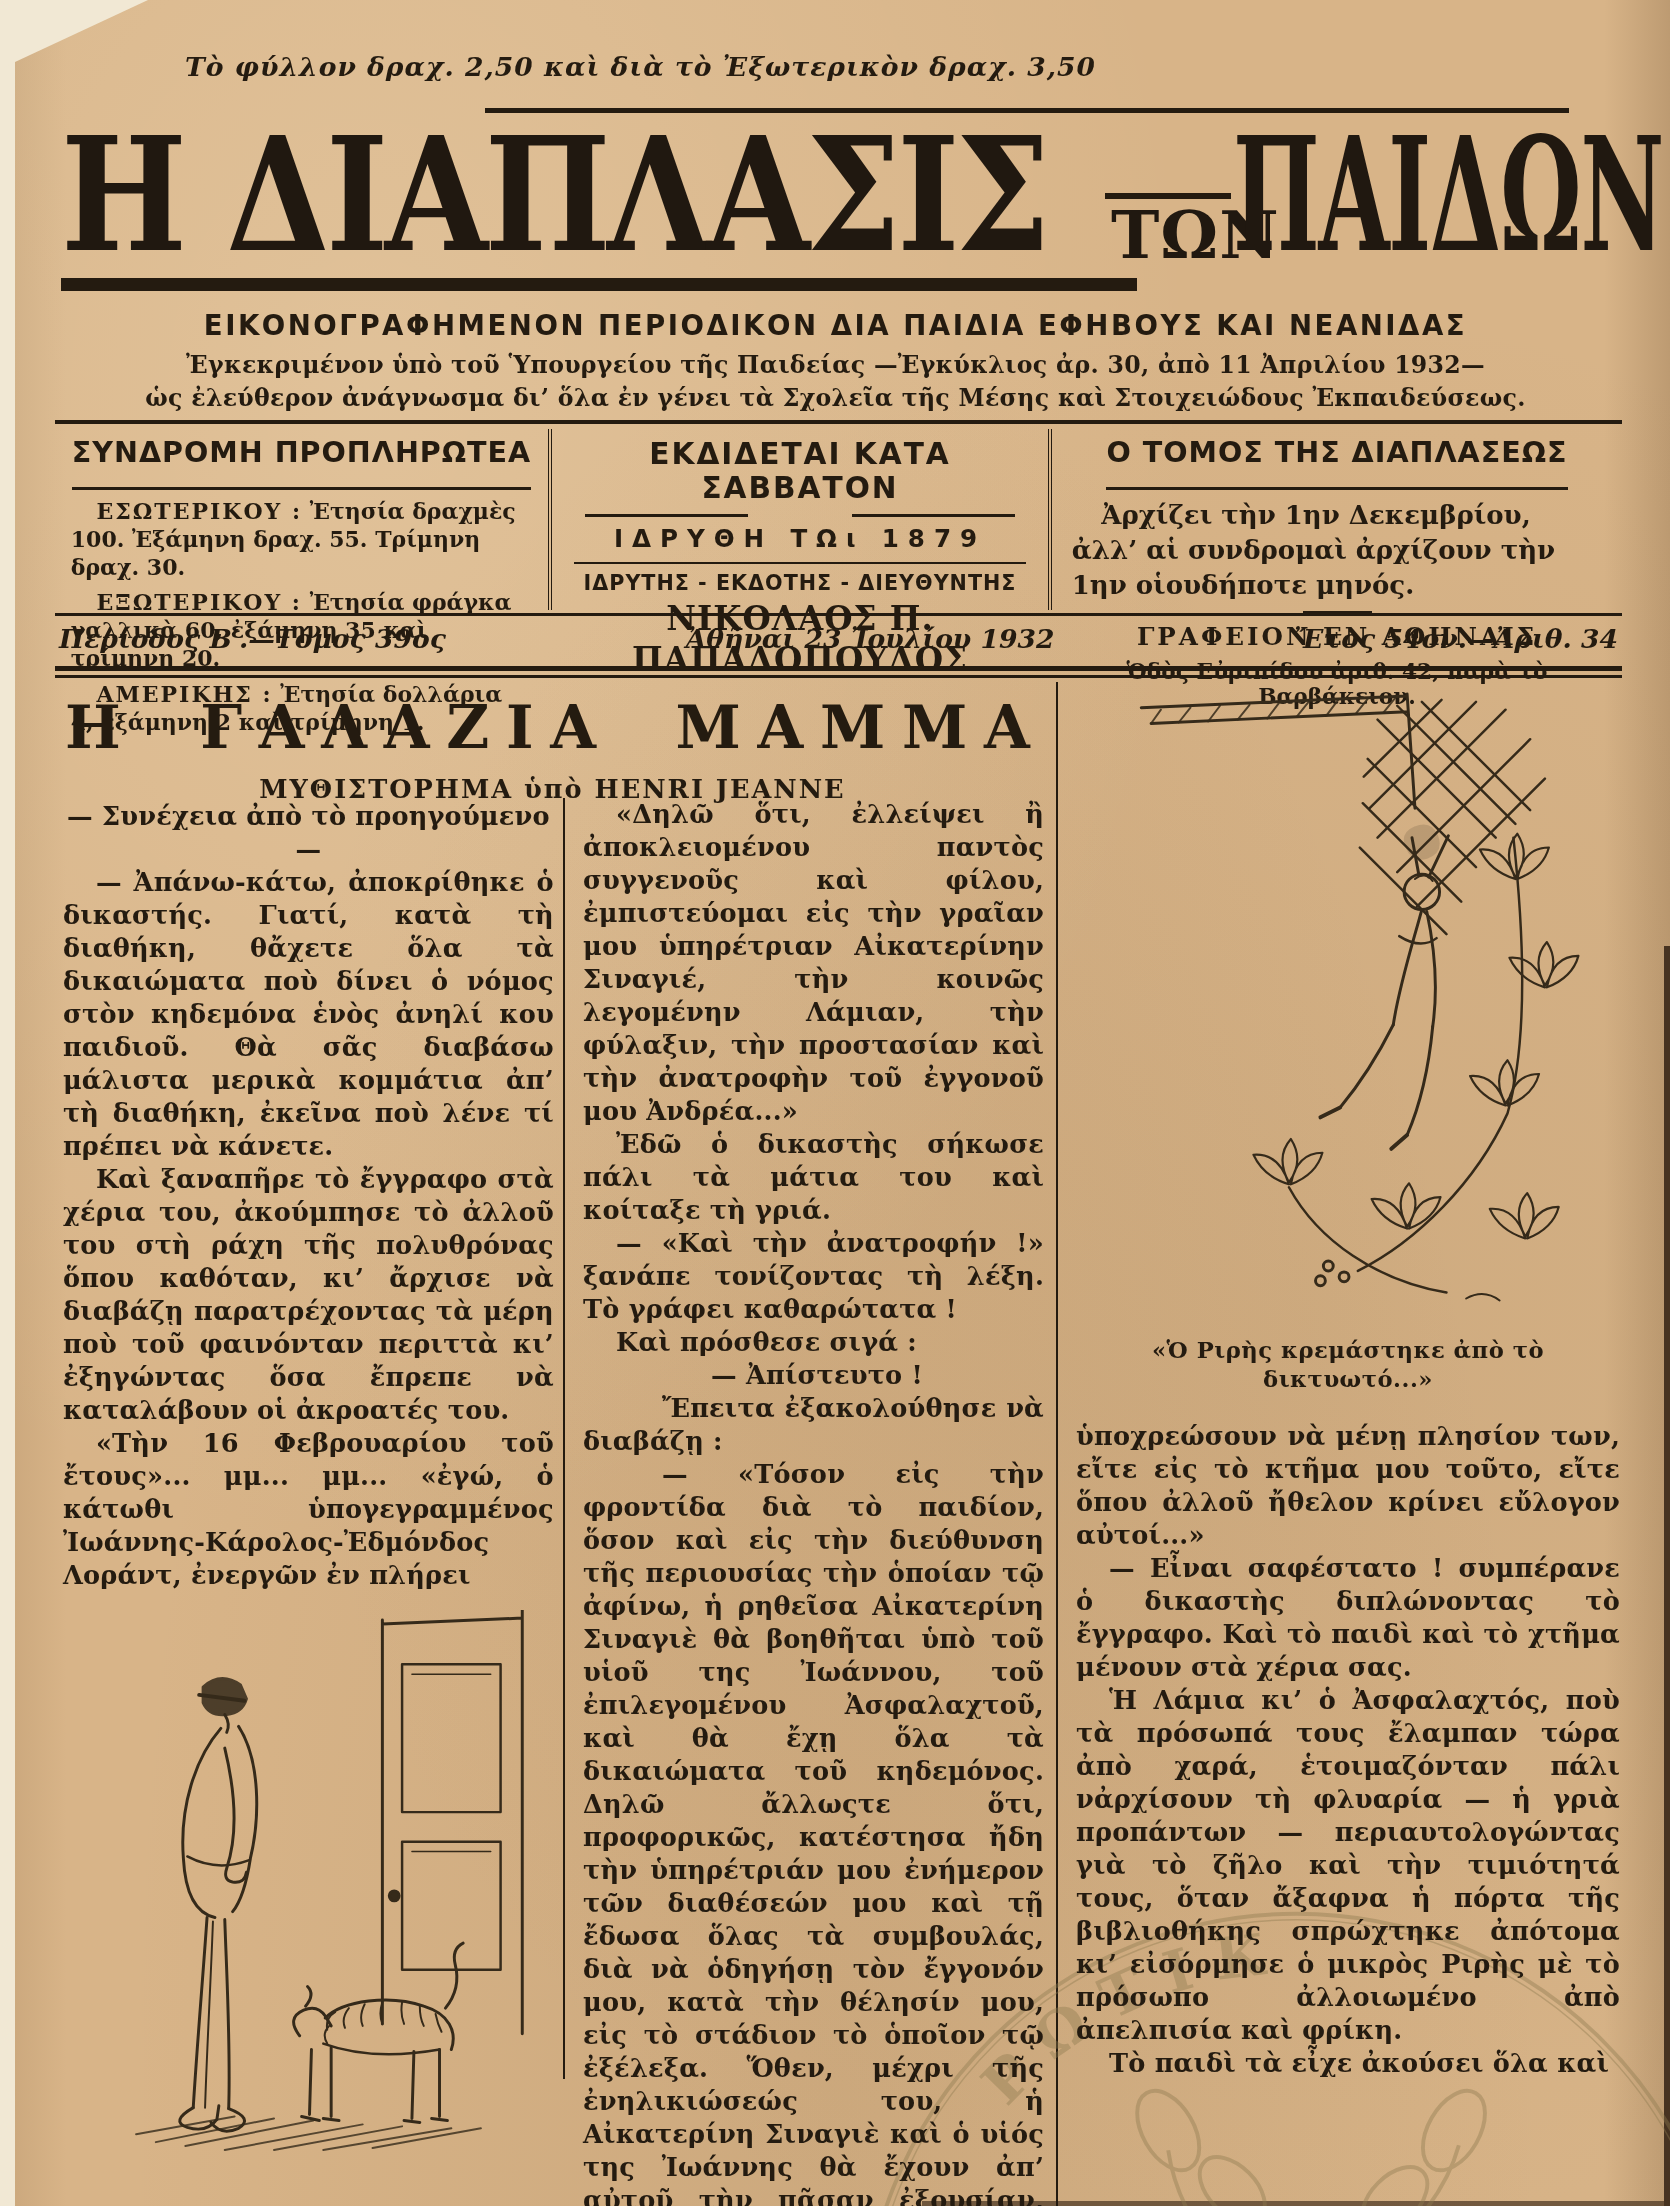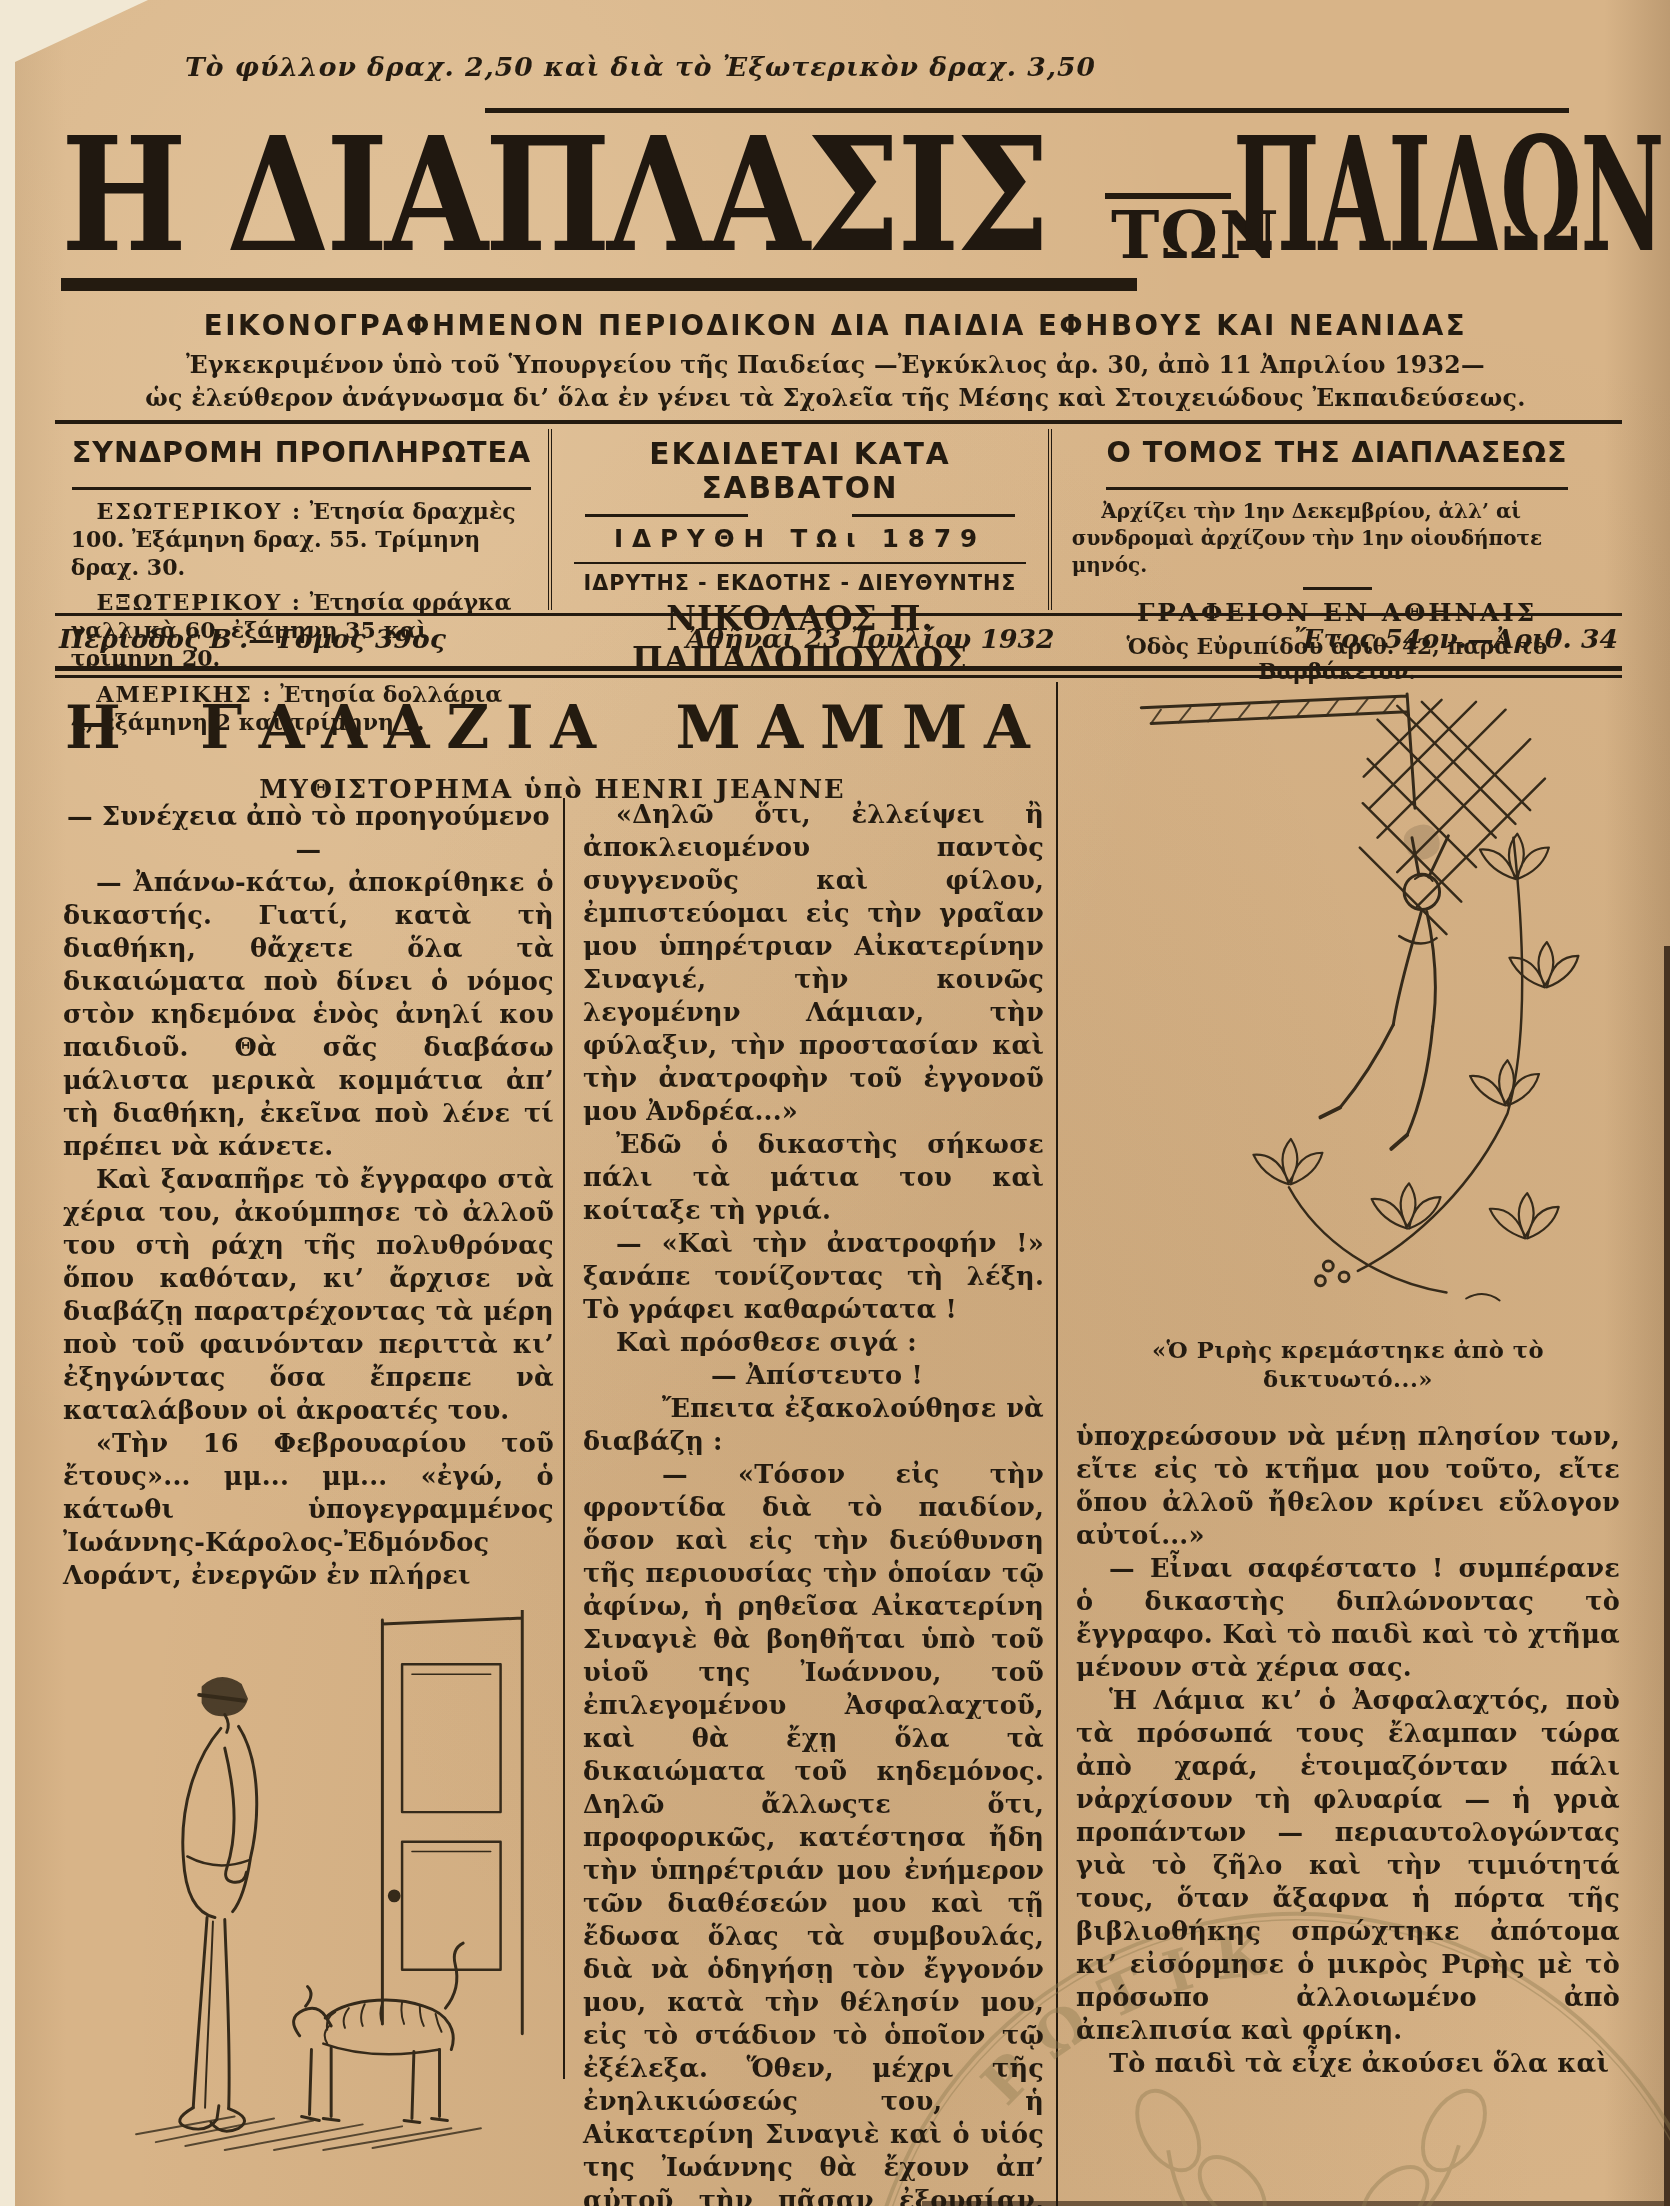--- a/index.html
+++ b/index.html
@@ -48,21 +48,21 @@
   .sub-entry{margin:6.9px 0 0 0;font-size:22px;font-weight:bold;line-height:1.28;text-indent:25.6px;}
   .sub-entry .term{letter-spacing:2px;}
   .pub-l1{font-family:"DejaVu Sans",sans-serif;font-weight:bold;font-size:29.6px;letter-spacing:2px;margin-top:2px;}
   .pub-div{display:flex;justify-content:space-between;margin:8.9px 17.7px 6.9px 17.7px;}
   .pub-div span{display:block;width:163px;height:3px;background:#241b10;}
   .pub-l2{font-family:"DejaVu Sans",sans-serif;font-size:24.6px;letter-spacing:8.9px;font-weight:600;}
   .pub-rule{height:2px;background:#241b10;margin:8.9px 5.9px 7.9px 5.9px;}
   .pub-l3{font-family:"DejaVu Sans",sans-serif;font-weight:bold;font-size:20.7px;letter-spacing:1px;
     transform:scaleY(1.05);}
   .pub-l4{font-size:32.5px;font-weight:bold;letter-spacing:1px;margin-top:3.9px;transform:scaleY(1.05);}
-  .vol-body{font-size:20px;font-weight:bold;line-height:1.35;text-indent:29.6px;margin:7.9px 3.9px 0 3.9px;}
+  .vol-body{font-size:26px;font-weight:bold;line-height:1.35;text-indent:29.6px;margin:7.9px 3.9px 0 3.9px;}
   .vol-div{width:69px;height:3px;background:#241b10;margin:7.9px auto 7.9px auto;}
   .vol-office{text-align:center;font-size:24.6px;font-weight:bold;letter-spacing:3px;}
   .vol-addr{text-align:center;font-size:21.7px;font-weight:bold;margin-top:7.9px;}
 
   .rule-b{position:absolute;top:613px;left:55px;right:49px;height:3px;}
   .dateline{position:absolute;top:623px;left:59px;right:53px;display:flex;justify-content:space-between;
     font-size:26.6px;font-weight:bold;font-style:italic;}
   .rule-c{position:absolute;top:666px;left:55px;right:49px;height:11.8px;
     border-top:5.9px solid #241b10;border-bottom:3px solid #241b10;box-sizing:border-box;}
 

